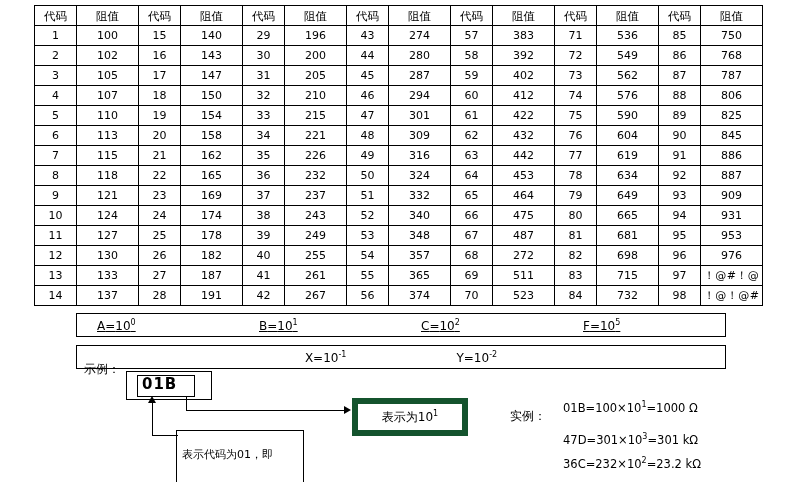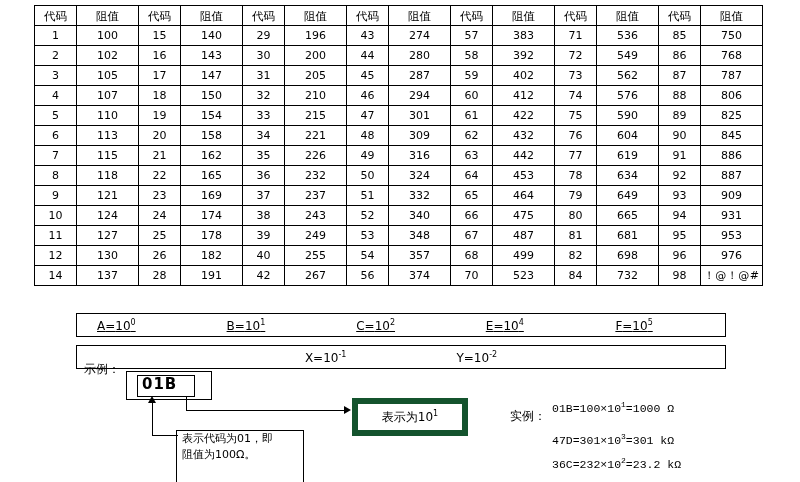--- a/index.html
+++ b/index.html
@@ -151,21 +151,21 @@
     font-size: 12px;
   }
 
   #note-box {
     position: absolute;
     left: 176px;
     top: 430px;
     width: 128px;
     height: 53px;
     border: 1px solid #000000;
-    padding: 0 5px;
+    padding: 16px 5px;
     box-sizing: border-box;
     font-size: 11px;
     line-height: 16px;
   }
 
   
   #examples {
     position: absolute;
     left: 510px;
     top: 396px;
@@ -174,24 +174,23 @@
   #examples .ex-title {
     position: absolute;
     left: 0;
     top: 12px;
     font-size: 12px;
     white-space: nowrap;
     text-align: right;
   }
   .ex-line {
     position: absolute;
-    left: 42px;
+    left: 53px;
     white-space: nowrap;
     font-size: 11.5px;
-    font-family: Liberation Mono, monospace;
   }
   #ex1 { top: 4px; }
   #ex2 { top: 36px; }
   #ex3 { top: 60px; }
 </style>
 </head>
 <body>
 
 <div id="code-table-wrap">
   <table class="codetable">
@@ -409,25 +408,41 @@
       <tr>
         <td>12</td>
         <td>130</td>
         <td>26</td>
         <td>182</td>
         <td>40</td>
         <td>255</td>
         <td>54</td>
         <td>357</td>
         <td>68</td>
-        <td>499</td>
+        <td>272</td>
         <td>82</td>
         <td>698</td>
         <td>96</td>
         <td>976</td>
+      </tr>
+      <tr>
+        <td>13</td>
+        <td>133</td>
+        <td>27</td>
+        <td>187</td>
+        <td>41</td>
+        <td>261</td>
+        <td>55</td>
+        <td>365</td>
+        <td>69</td>
+        <td>511</td>
+        <td>83</td>
+        <td>715</td>
+        <td>97</td>
+        <td class="exclam">！@#！@</td>
       </tr>
       <tr>
         <td>14</td>
         <td>137</td>
         <td>28</td>
         <td>191</td>
         <td>42</td>
         <td>267</td>
         <td>56</td>
         <td>374</td>
@@ -447,23 +462,20 @@
     <div class="legend-item">
       <span>A</span>=<span>10</span><sup>0</sup>
     </div>
     <div class="legend-item">
       <span>B</span>=<span>10</span><sup>1</sup>
     </div>
     <div class="legend-item">
       <span>C</span>=<span>10</span><sup>2</sup>
     </div>
     <div class="legend-item">
-      <span>E</span>=<span>10</span><sup>4</sup>
-    </div>
-    <div class="legend-item">
       <span>F</span>=<span>10</span><sup>5</sup>
     </div>
   </div>
 </div>
 
 <div class="legend" id="legend-row2">
   <div class="legend-inner">
     <div class="legend-item">
       <span>X</span>=<span>10</span><sup>-1</sup>
     </div>
@@ -485,21 +497,20 @@
 <div class="line-v" style="left:152px; top:399px; height:36px;"></div>
 <div class="line-h" style="left:152px; top:435px; width:26px;"></div>
 <div class="arrow-up" style="left:148px; top:396px;"></div>
 
 <div id="result-box">
   <span><span>表示为10</span><sup>1</sup></span>
 </div>
 
 <div id="note-box">
   <div>表示代码为01，即</div>
-  <div>阻值为100Ω。</div>
 </div>
 
 <div id="examples">
   <div class="ex-title">实例：</div>
   <div class="ex-line" id="ex1">
     <span>01B</span><span>=100×10</span><sup>1</sup><span>=1000 Ω</span>
   </div>
   <div class="ex-line" id="ex2">
     <span>47D</span><span>=301×10</span><sup>3</sup><span>=301 kΩ</span>
   </div>

